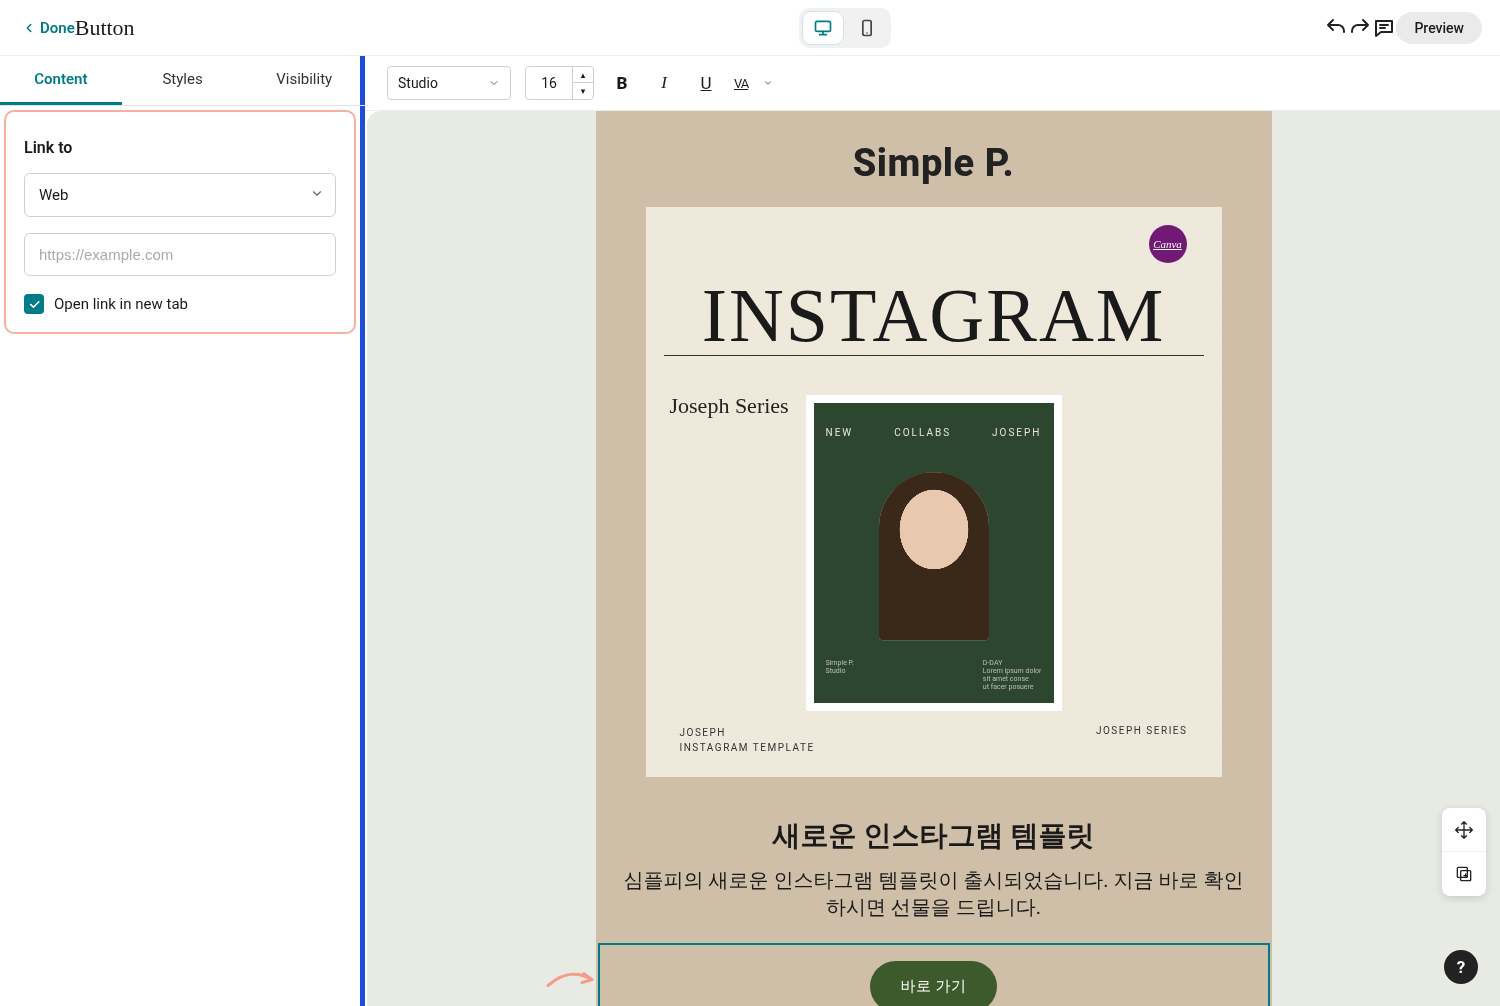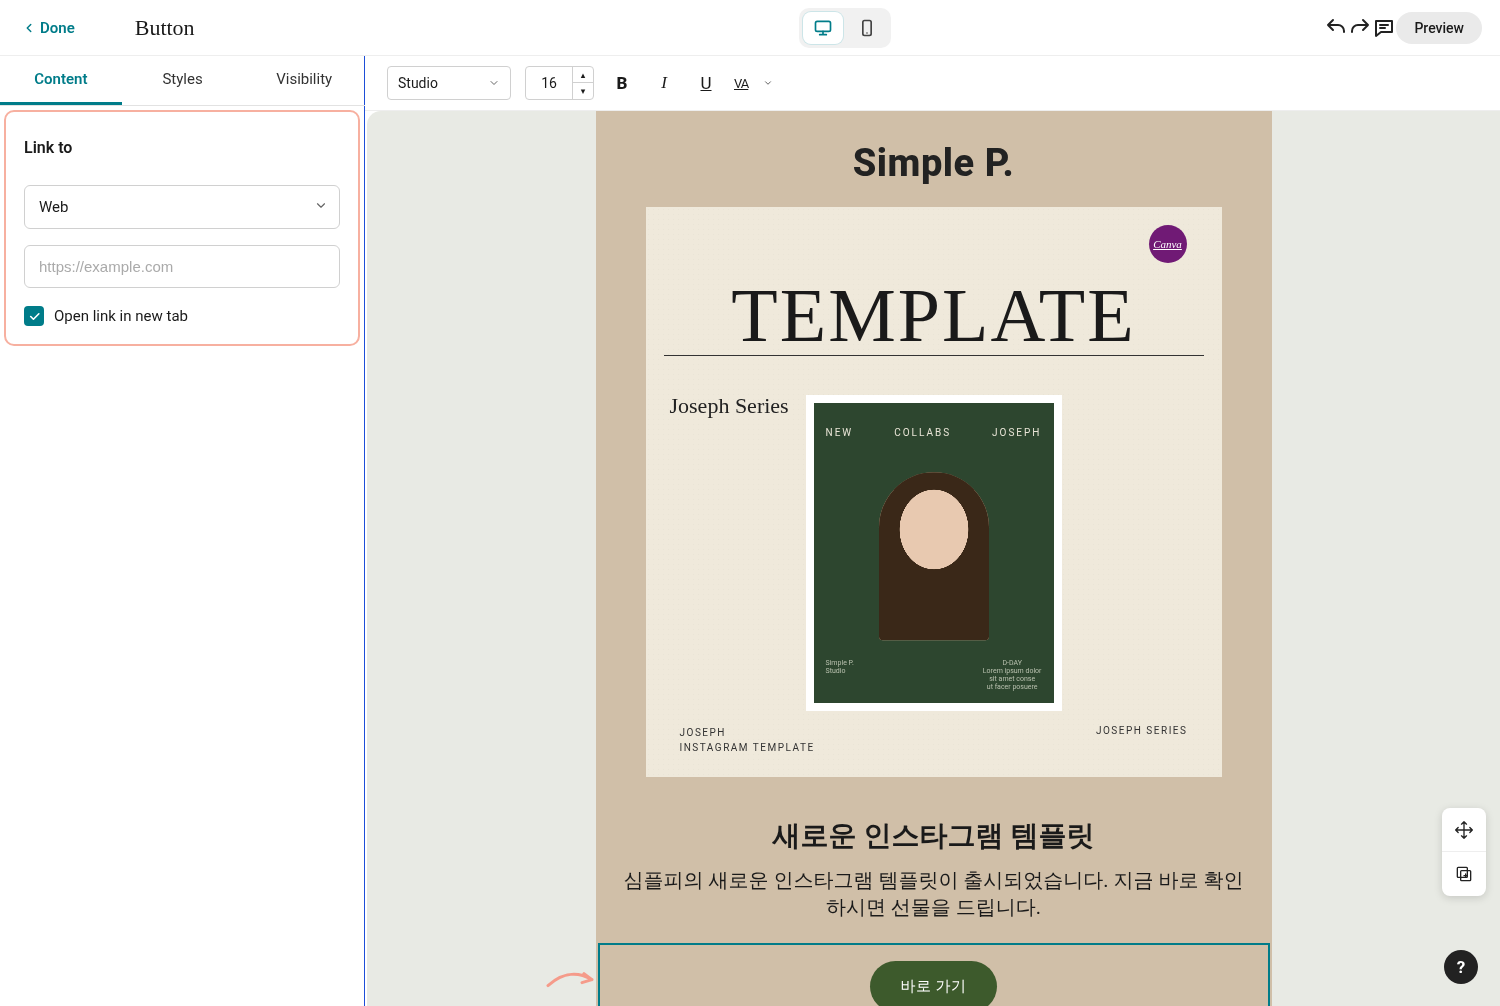--- a/index.html
+++ b/index.html
@@ -1,42 +1,42 @@
 <!DOCTYPE html>
 <html><head>
 <meta charset="utf-8">
 <style>
   * { box-sizing: border-box; margin: 0; padding: 0; }
   body { font-family: -apple-system, BlinkMacSystemFont, "Segoe UI", Roboto, sans-serif; background: #fff; color: #1a1a1a; width: 1500px; height: 1006px; overflow: hidden; }
 
   
   .topbar { display: flex; align-items: center; height: 56px; border-bottom: 1px solid #eee; }
-  .topbar-left { display: flex; align-items: center; gap: 60px; padding-left: 22px; width: 365px; }
+  .topbar-left { display: flex; align-items: center; padding-left: 22px; width: 365px; }
   .done-btn { display: flex; align-items: center; gap: 4px; color: #007c89; font-size: 15px; font-weight: 600; cursor: pointer; }
   .done-btn svg { width: 14px; height: 14px; }
   .panel-title { font-family: Georgia, 'Times New Roman', serif; font-size: 22px; font-weight: 500; }
   .topbar-center { flex: 1; display: flex; justify-content: center; }
   .device-toggle { display: flex; background: #f1f1f1; border-radius: 10px; padding: 4px; gap: 4px; }
   .device-btn { width: 40px; height: 32px; display: flex; align-items: center; justify-content: center; border-radius: 8px; cursor: pointer; }
   .device-btn.active { background: #fff; color: #007c89; box-shadow: 0 0 0 1px #cce5e8; }
   .device-btn svg { width: 20px; height: 20px; }
   .topbar-right { display: flex; align-items: center; padding-right: 18px; }
   .topbar-right .icon-btn { width: 24px; height: 24px; display:flex; align-items:center; justify-content:center; cursor:pointer; }
   .preview-btn { background: #eaeaea; border-radius: 18px; padding: 8px 18px; font-size: 14px; font-weight: 500; cursor: pointer; }
 
   
   .tabs { display: flex; width: 365px; border-bottom: 1px solid #e2e2e2; }
   .tab { flex: 1; text-align: center; padding: 14px 0; font-size: 15px; cursor: pointer; color: #333; }
   .tab.active { color: #007c89; font-weight: 600; border-bottom: 3px solid #007c89; }
 
   
   .layout { display: flex; height: calc(100% - 56px); }
-  .sidebar { width: 365px; border-right: 1px solid #1d4ed8; }
+  .sidebar { width: 365px; border-right: 5px solid #1d4ed8; }
   .content-panel { margin: 4px; border: 2px solid #f7b0a0; border-radius: 10px; padding: 26px 18px 18px; }
-  .section-label { font-size: 16px; font-weight: 600; margin-bottom: 28px; display:block; }
+  .section-label { font-size: 16px; font-weight: 600; margin-bottom: 16px; display:block; }
   .select-wrap { position: relative; margin-bottom: 16px; margin-top: 8px; }
   .select { width: 100%; border: 1px solid #d0d0d0; border-radius: 6px; padding: 12px 14px; font-size: 15px; background: #fff; appearance: none; cursor: pointer; }
   .select-wrap .chev { position: absolute; right: 12px; top: 50%; transform: translateY(-50%); pointer-events: none; color: #666; }
   .input { width: 100%; border: 1px solid #d0d0d0; border-radius: 6px; padding: 12px 14px; font-size: 15px; margin-bottom: 18px; }
   .input::placeholder { color: #aaa; }
   .checkbox-row { display: flex; align-items: center; gap: 10px; }
   .checkbox { width: 20px; height: 20px; background: #007c89; border-radius: 4px; display: flex; align-items: center; justify-content: center; color: #fff; cursor: pointer; }
   .checkbox svg { width: 13px; height: 13px; }
   .checkbox-label { font-size: 15px; }
 
@@ -63,21 +63,21 @@
 
   .ig-card { background: #efe9db; margin: 0 50px; height: 570px; position:relative; overflow:hidden; }
   .ig-card::before { content:""; position:absolute; inset:0; background: radial-gradient(rgba(0,0,0,0.04) 0.5px, transparent 0.5px); background-size: 5px 5px; opacity:0.6; }
   .canva-badge { position:absolute; top:18px; right:35px; width:38px; height:38px; background:#701a75; border-radius:50%; color:#fff; font-size:11px; font-style:italic; display:flex; align-items:center; justify-content:center; font-family: Georgia, serif; text-decoration: underline; }
   .ig-title { font-family: 'Times New Roman', Georgia, serif; font-size:76px; letter-spacing:2px; text-align:center; padding-top: 70px; color:#1a1a1a; line-height:1; border-bottom: 1px solid #333; margin: 0 18px; padding-bottom:2px; }
   .ig-script { font-family: 'Brush Script MT', cursive; font-size:22px; position:absolute; left:24px; top:186px; color:#222; }
   .template-img { position:absolute; left:50%; top:188px; transform:translateX(-50%); width:256px; height:316px; background:#fff; padding:8px; }
   .template-inner { width:100%; height:100%; background:#2d462f; position:relative; overflow:hidden; }
   .ti-top { display:flex; justify-content:space-between; color:#e8e4d6; font-size:10px; letter-spacing:2px; padding:24px 12px 0; }
   .ti-bottom { position:absolute; bottom:12px; left:0; right:0; display:flex; justify-content:space-between; color:#b8c0ae; font-size:7px; padding:0 12px; }
-  .ti-bottom .rt { text-align:center; }
+  .ti-bottom .rt { text-align:left; }
   .portrait { position:absolute; left:50%; top:50%; transform:translate(-50%,-48%); width:110px; height:168px; background:#d8b89a; border-radius:58px 58px 4px 4px; overflow:hidden; }
   .portrait::after { content:""; position:absolute; inset:0; background: radial-gradient(ellipse 38px 44px at 50% 34%, #e8c9b0 0%, #e8c9b0 90%, transparent 91%), radial-gradient(ellipse 50px 34px at 50% 10%, #3a2818 0%, #3a2818 80%, transparent 81%), linear-gradient(#3a2818, #3a2818); }
   .ig-footer { position:absolute; bottom:22px; left:34px; right:34px; display:flex; justify-content:space-between; font-size:10px; letter-spacing:1.5px; color:#333; }
   .ig-footer .lf { line-height:1.5; }
 
   .promo-title { text-align:center; font-weight:800; font-size:28px; padding: 40px 20px 12px; color:#1a1a1a; }
   .promo-desc { text-align:center; font-size:20px; color:#1a1a1a; padding: 0 28px 22px; }
 
   .button-block { margin: 0 2px; border: 2px solid #007c89; height: 86px; display:flex; align-items:center; justify-content:center; position:relative; }
   .cta-button { background:#3d5a2c; color:#fff; border-radius: 999px; padding: 16px 30px; font-size:15px; letter-spacing:0.5px; }
@@ -195,21 +195,21 @@
           </svg>
       </div>
     </div>
 
     <div class="canvas-wrap">
       <div class="email-canvas">
         <div class="brand-title">Simple P.</div>
 
         <div class="ig-card">
           <div class="canva-badge">Canva</div>
-          <div class="ig-title">TEMPLATE</div>
+          <div class="ig-title">INSTAGRAM</div>
           <div class="ig-script">Joseph Series</div>
           <div class="template-img">
             <div class="template-inner">
               <div class="ti-top">
                 <span>NEW</span>
                 <span>COLLABS</span>
                 <span>JOSEPH</span>
               </div>
               <div class="portrait"></div>
               <div class="ti-bottom">

